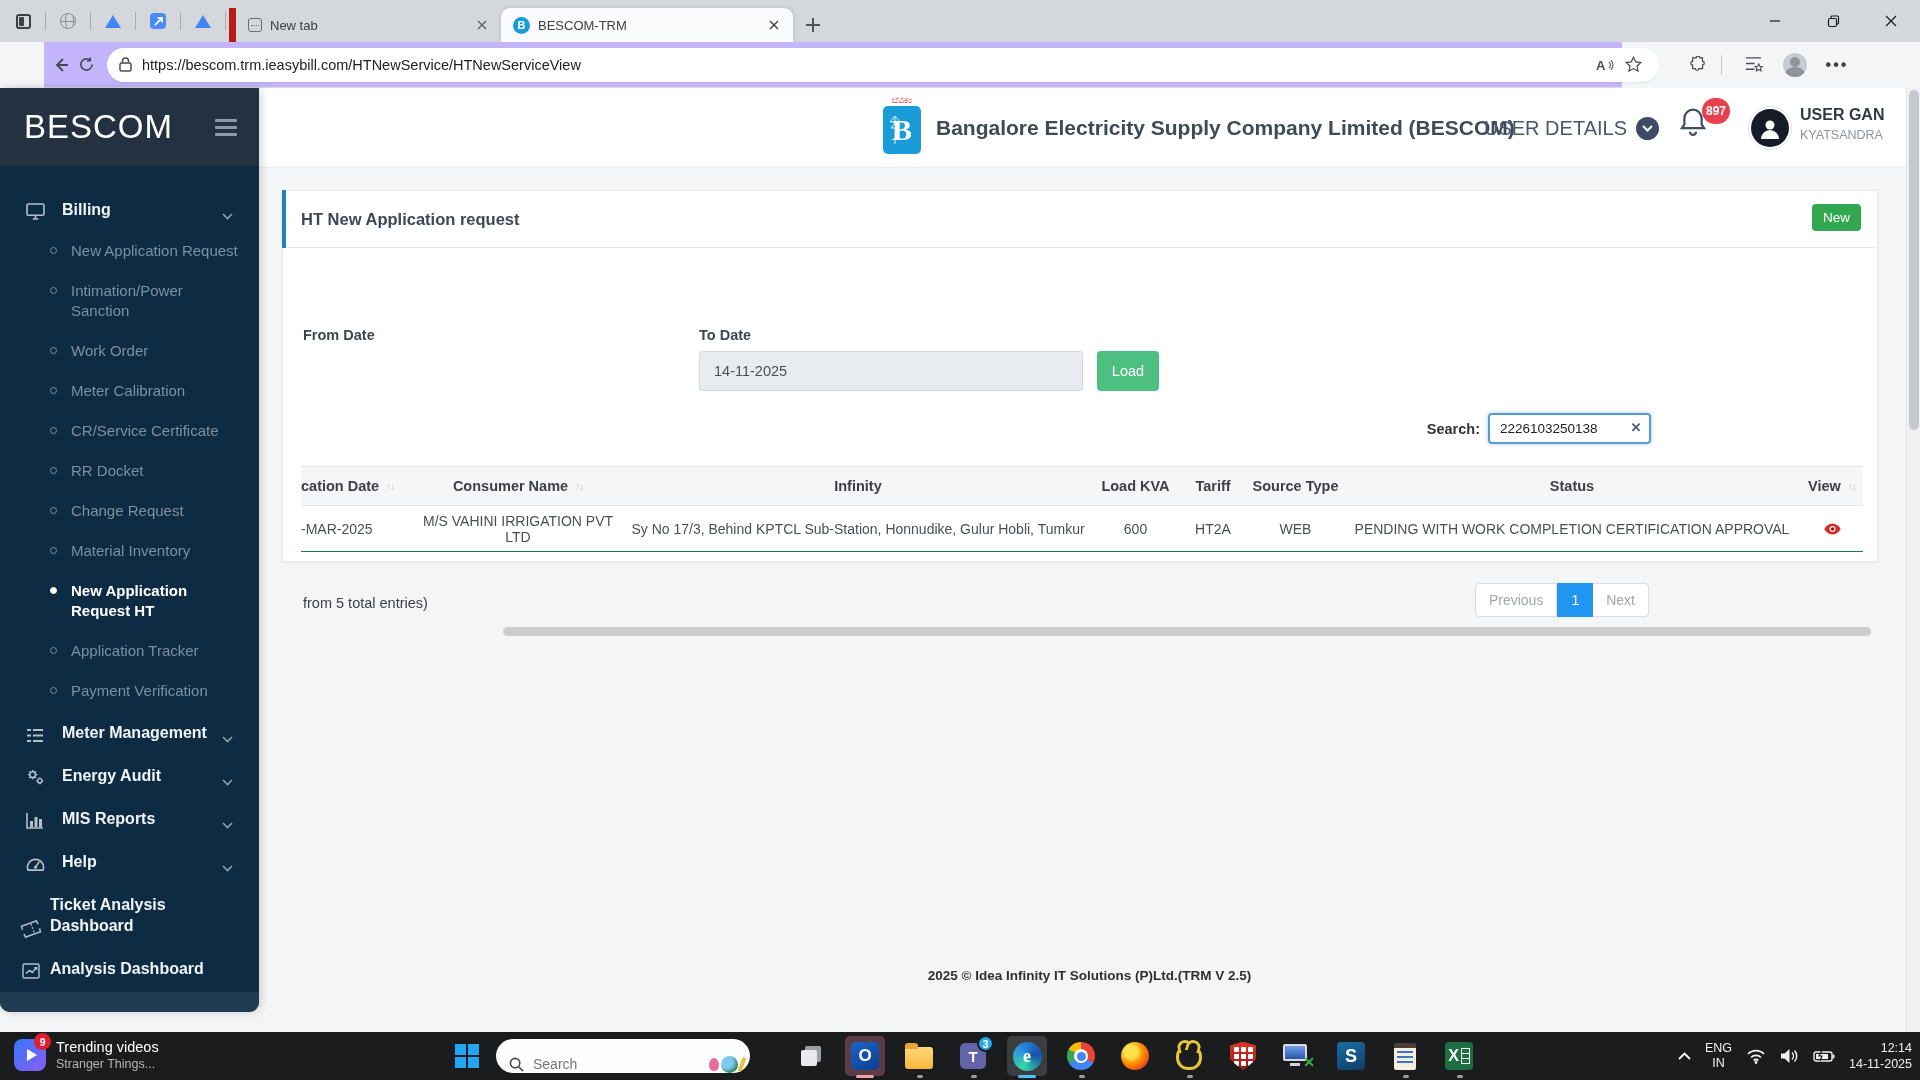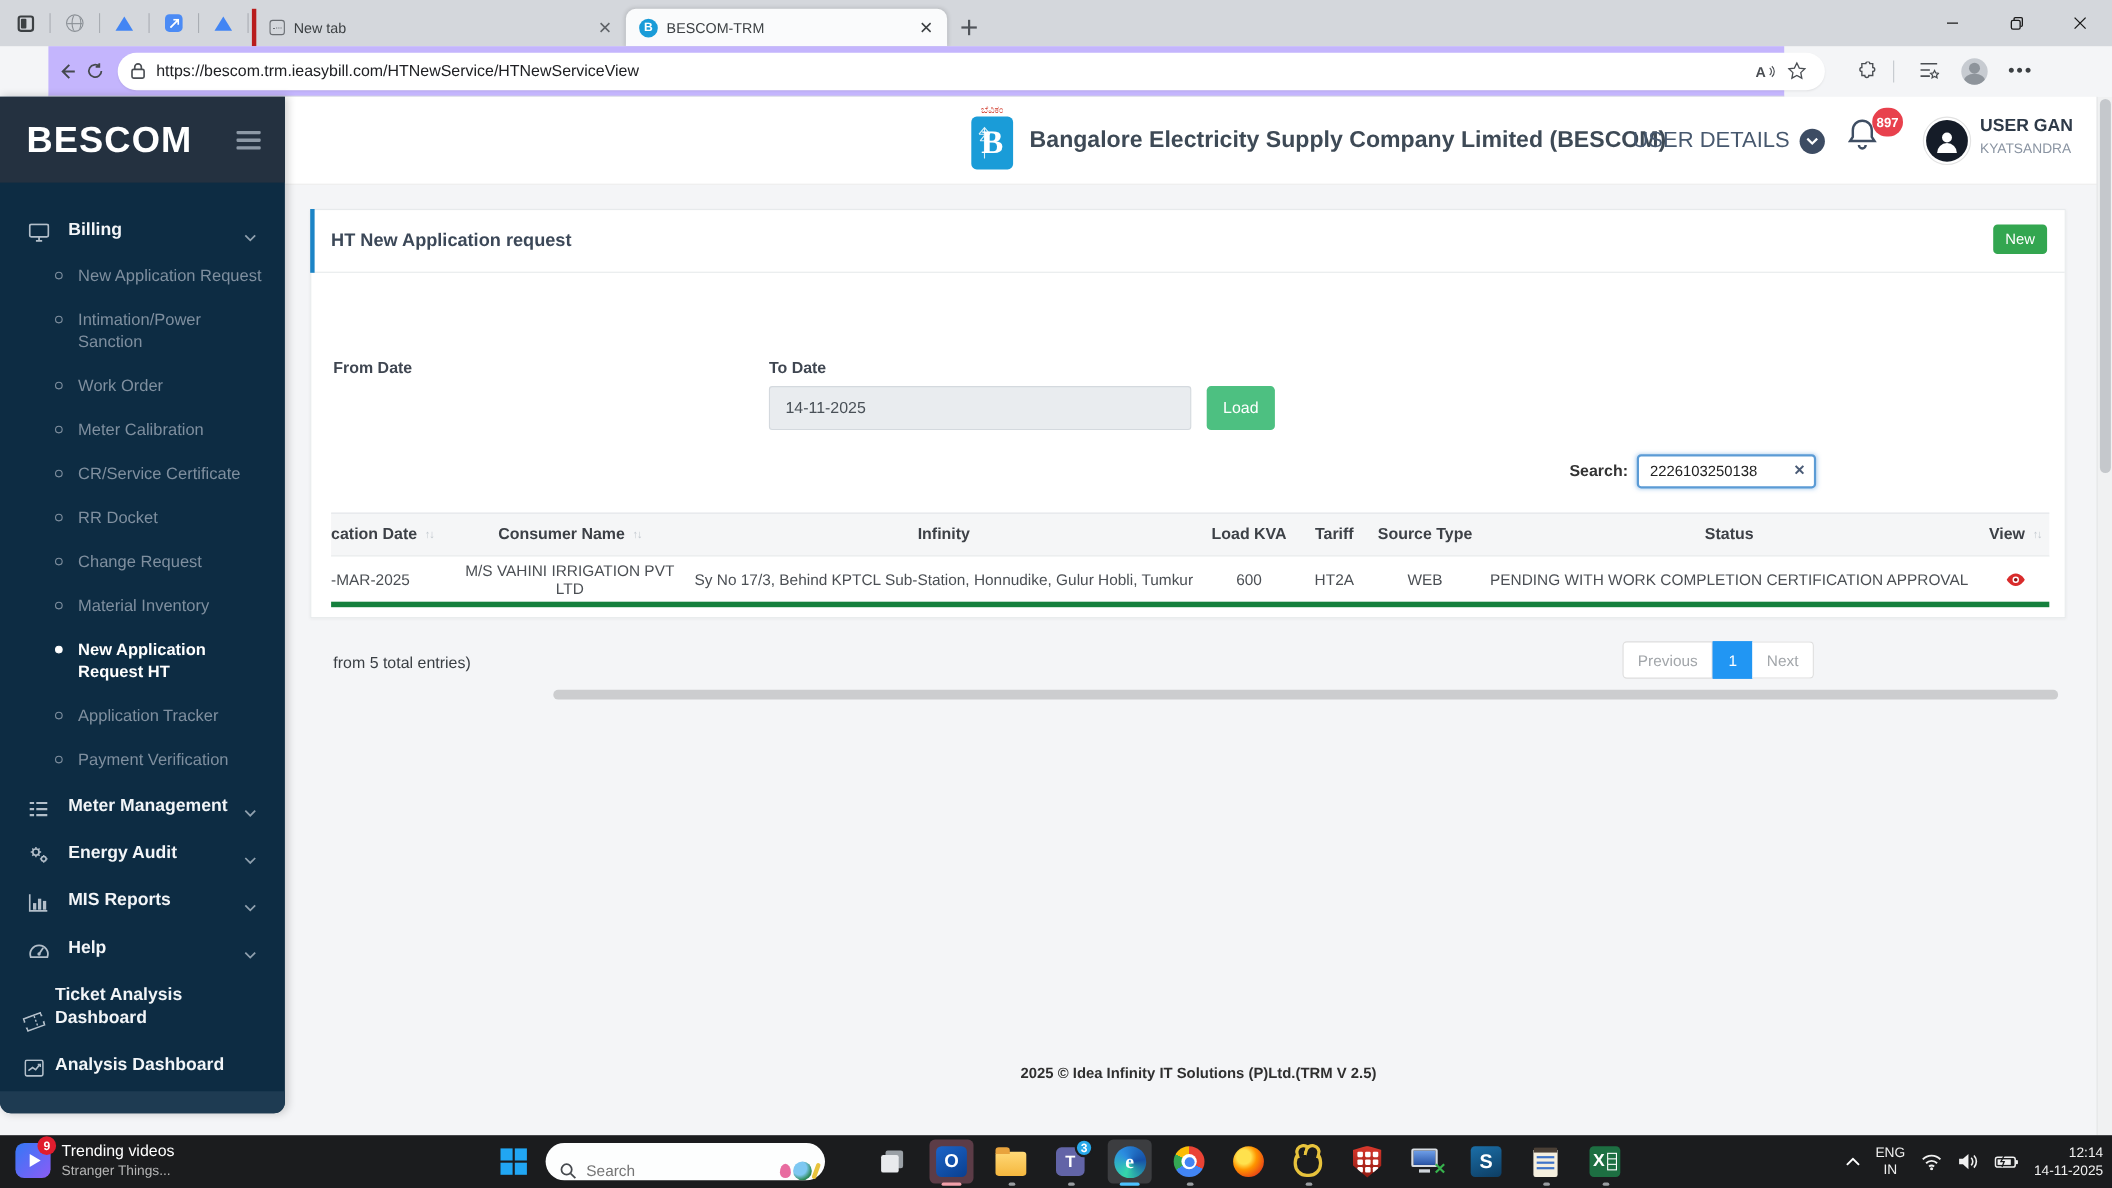--- a/index.html
+++ b/index.html
@@ -12,21 +12,21 @@
   .pin-ic { width:26px; height:26px; display:flex; align-items:center; justify-content:center; }
   .pin-div { width:1px; height:18px; background:#a9adb3; margin:0 3px; }
   .ws-ic { width:15px; height:15px; border:2px solid #3c4043; border-radius:3px; position:relative; }
   .ws-ic:after { content:""; position:absolute; left:1px; top:1px; width:5px; height:9px; background:#3c4043; border-radius:1px; }
   .globe { width:16px; height:16px; border-radius:50%; border:1.5px solid #8a8f95; position:relative; overflow:hidden; }
   .globe:before { content:""; position:absolute; left:50%; top:-2px; bottom:-2px; width:7px; margin-left:-3.5px; border:1.2px solid #8a8f95; border-radius:50%; }
   .globe:after { content:""; position:absolute; top:50%; left:-1px; right:-1px; height:0; border-top:1.2px solid #8a8f95; }
   .tri { width:0; height:0; border-left:8px solid transparent; border-right:8px solid transparent; border-bottom:13px solid #4285f4; }
   .jira { width:16px; height:16px; background:#4b8bf5; border-radius:4px; display:flex; align-items:center; justify-content:center; }
   .tab { height:34px; margin-top:8px; display:flex; align-items:center; padding:0 10px 0 12px; font-size:13px; color:#3c4043; }
-  .tab.inactive { width:340px; border-left:4px solid #b91c1c; }
+  .tab.inactive { width:272px; border-left:7px solid #b91c1c; }
   .tab.active { width:292px; background:#fafbfc; border-radius:9px 9px 0 0; box-shadow:0 0 4px rgba(0,0,0,.15); }
   .tab .t-label { flex:1; margin-left:8px; white-space:nowrap; overflow:hidden; }
   .tab-close { width:18px; height:18px; border-radius:4px; display:flex; align-items:center; justify-content:center; }
   .newtab-ic { width:14px; height:14px; border:1.5px solid #6a6e73; border-radius:3px; position:relative; }
   .newtab-ic:after { content:""; position:absolute; left:2px; top:6px; right:2px; border-top:1.5px dotted #6a6e73; }
   .favicon-bescom { width:17px; height:17px; border-radius:50%; background:#1a9cd8; color:#fff; font-size:11px; font-weight:bold; display:flex; align-items:center; justify-content:center; }
   .plus-btn { width:28px; height:28px; margin:8px 0 0 6px; border-radius:6px; position:relative; }
   .plus-btn:before, .plus-btn:after { content:""; position:absolute; background:#50545a; }
   .plus-btn:before { left:7px; right:7px; top:13px; height:2px; }
   .plus-btn:after { top:7px; bottom:7px; left:13px; width:2px; }
@@ -61,21 +61,21 @@
   .badge-897 { position:absolute; right:-6px; top:-8px; min-width:28px; height:26px; border-radius:13px; background:#e8414d; color:#fff; font-size:12px; font-weight:bold; display:flex; align-items:center; justify-content:center; padding:0 4px; }
   .hdr-avatar { position:absolute; left:1748px; top:18px; width:44px; height:44px; border-radius:50%; background:#fff; border:1px solid #e3e3e3; display:flex; align-items:center; justify-content:center; }
   .hdr-avatar .inner { width:38px; height:38px; border-radius:50%; background:#151c28; display:flex; align-items:center; justify-content:center; overflow:hidden; }
   .whoami { position:absolute; left:1800px; top:18px; }
   .whoami .nm { font-size:16px; font-weight:bold; color:#2e3a48; }
   .whoami .loc { font-size:12.5px; color:#8a94a2; margin-top:4px; }
 
   
   .sidebar { position:absolute; left:0; top:0; width:259px; height:924px; background:#0d2c43; z-index:5; border-radius:0 0 10px 10px; box-shadow:2px 0 8px rgba(0,0,0,.18); }
   .sb-brand { height:78px; background:#243140; display:flex; align-items:center; justify-content:space-between; padding:0 22px 0 24px; border-radius:0; }
-  .sb-brand .bt { color:#fff; font-size:33px; font-weight:bold; letter-spacing:1px; }
+  .sb-brand .bt { color:#fff; font-size:33px; font-weight:normal; letter-spacing:1px; }
   .hamb { width:22px; display:flex; flex-direction:column; gap:4px; }
   .hamb span { height:3px; background:#8d99a6; border-radius:1px; }
   .sb-menu { padding:22px 0 0 0; }
   .sb-item { display:flex; align-items:flex-end; padding:11px 18px 11px 26px; color:#f2f5f8; font-size:16px; font-weight:bold; }
   .sb-item .ic { width:36px; flex:0 0 36px; color:#b3bfca; display:flex; }
   .sb-item .lb { flex:1; line-height:21px; max-width:160px; }
   .sb-item .chev { color:#8fa0ae; }
   .sb-item.active-parent { background:#17425f; border-radius:6px; margin:4px 6px; padding:13px 14px 13px 20px; }
   .sb-item.active-parent .ic { color:#ffffff; }
   .sb-sub { padding:10px 10px 10px 50px; display:flex; align-items:flex-start; color:#7f8f9f; font-size:15px; }
@@ -95,21 +95,21 @@
   .f-input { position:absolute; height:40px; width:384px; background:#e9ecef; border:1px solid #d4d9de; border-radius:3px; font-size:14.5px; color:#495057; padding:0 14px; font-family:"Liberation Sans",sans-serif; }
   .btn-load { position:absolute; left:814px; top:160px; width:62px; height:40px; background:#4dc081; color:#fff; border:none; border-radius:4px; font-size:14.5px; }
   .search-wrap { position:absolute; top:222px; right:226px; display:flex; align-items:center; gap:8px; }
   .search-wrap .sl { font-size:14.5px; font-weight:bold; color:#333; }
   .search-box { position:relative; }
   .search-input { width:163px; height:31px; border:2px solid #5b9bd5; border-radius:4px; box-shadow:0 0 4px rgba(80,150,220,.5); font-size:13.5px; color:#222; padding:0 28px 0 10px; font-family:"Liberation Sans",sans-serif; outline:none; }
   .search-clear { position:absolute; right:7px; top:7px; width:16px; height:16px; color:#4a5b76; font-weight:bold; font-size:13px; line-height:16px; text-align:center; cursor:pointer; }
 
   .tbl { position:absolute; left:18px; top:275px; width:1562px; }
   .tbl-head { display:flex; height:40px; background:#f5f6f7; border-top:1px solid #e3e6e8; border-bottom:1px solid #e3e6e8; align-items:center; font-size:14.5px; font-weight:bold; color:#3d4147; }
-  .tbl-row { display:flex; height:46px; align-items:center; font-size:14px; color:#4b4f54; border-bottom:5px solid #15803d; background:#fff; }
+  .tbl-row { display:flex; height:46px; align-items:center; font-size:14px; color:#4b4f54; border-bottom:1px solid #15803d; background:#fff; }
   .cell { display:flex; align-items:center; justify-content:center; padding:0 4px; text-align:center; }
   .c0 { width:112px; justify-content:flex-start; text-align:left; padding-left:0; }
   .c1 { width:210px; }
   .c2 { width:470px; }
   .c3 { width:85px; }
   .c4 { width:70px; }
   .c5 { width:95px; }
   .c6 { width:458px; }
   .c7 { width:62px; }
   .sort { font-size:10px; color:#c3c9cf; margin-left:7px; letter-spacing:-1px; }

